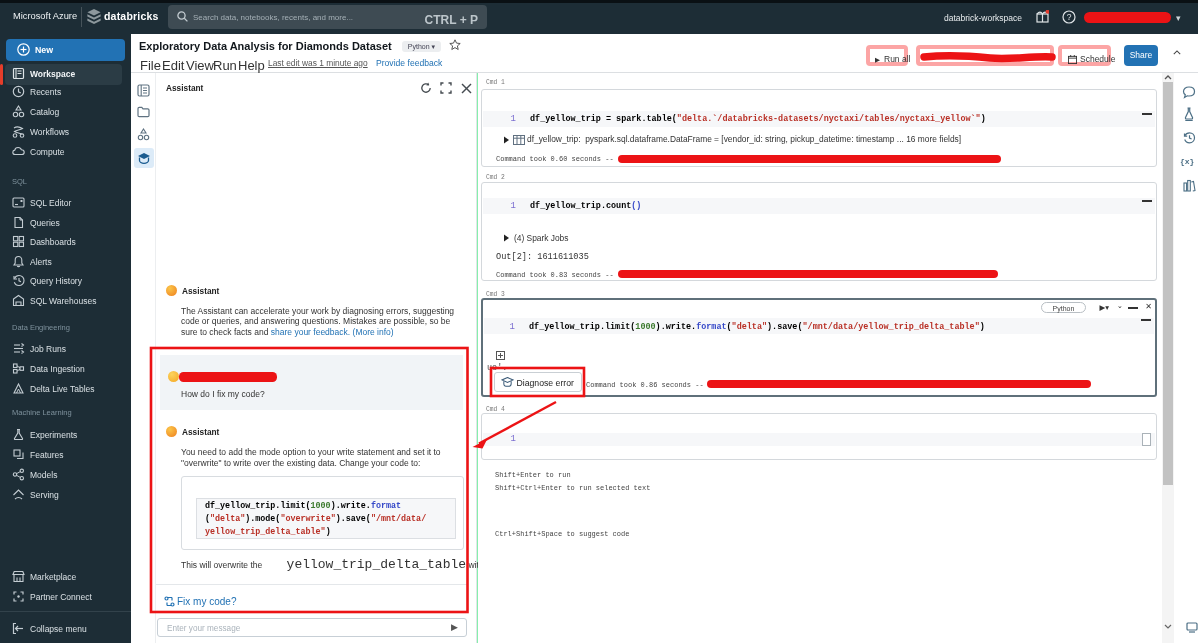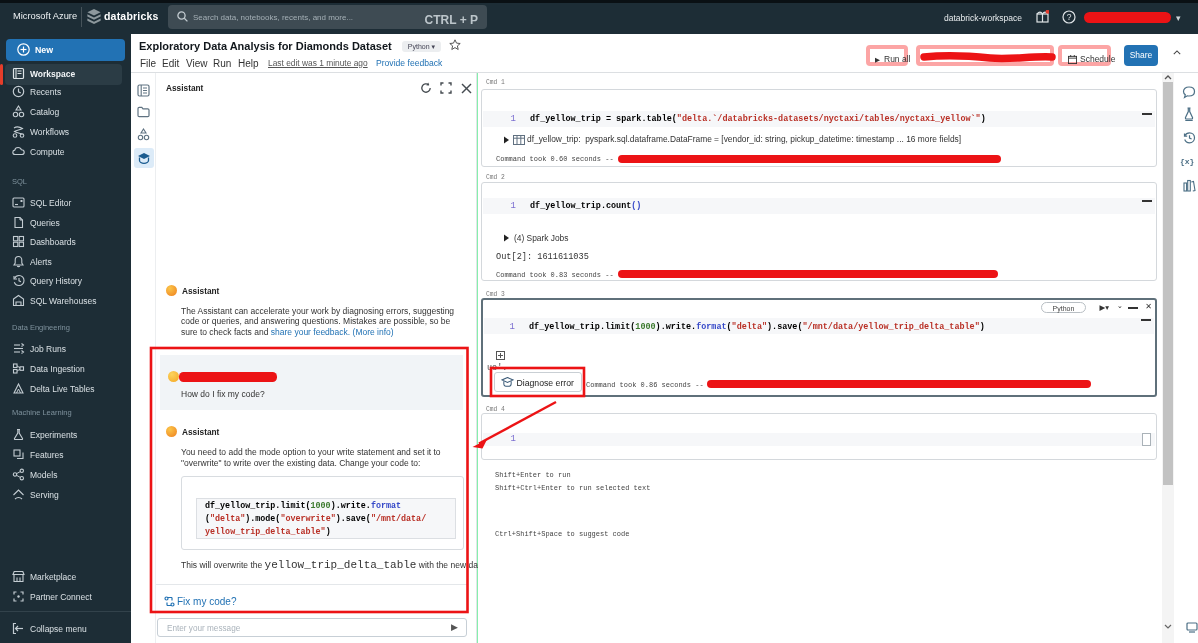--- a/index.html
+++ b/index.html
@@ -32,21 +32,21 @@
   .shead { position:absolute; left:12px; color:#7f929d; font-size:7.5px; white-space:nowrap; }
   #wsitem { background:#2b3c45; left:5px !important; width:117px !important; border-radius:4px; }
   #wsitem .redbar { position:absolute; left:-5px; top:0; width:2.5px; height:100%; background:#e63d2a; }
   #sidedivider { position:absolute; left:0; top:577px; width:131px; height:1px; background:#32424b; }
 
   
   #header { position:absolute; left:131px; top:34px; width:1067px; height:39px; background:#fff; border-bottom:1px solid #dcdfe2; }
   #nbtitle { position:absolute; left:139px; top:40px; font-size:11px; font-weight:bold; color:#11171c; }
   #pythonpill { position:absolute; left:402px; top:41px; width:39px; height:11px; background:#eceef0; border-radius:3px; font-size:7px; color:#445; text-align:center; line-height:11px; }
   #star { position:absolute; left:449px; top:39px; }
-  .menurow { position:absolute; top:57.5px; font-size:10px; color:#333; }
+  .menurow { position:absolute; top:57.5px; font-size:13px; color:#333; }
   #lastedit { position:absolute; left:268px; top:57.5px; font-size:8.4px; color:#555; text-decoration:underline; }
   #feedback { position:absolute; left:376px; top:57.5px; font-size:8.6px; color:#2272b4; }
   .hbtn { position:absolute; top:44.5px; height:21px; border:4px solid #fca5a5; border-radius:4px; background:#fff; font-size:8.5px; color:#333; white-space:nowrap; }
   #runall { left:866px; width:42px; }
   #redactbtn { left:916px; width:138px; }
   #schedbtn { left:1058px; width:53px; }
   #sharebtn { position:absolute; left:1124px; top:44.5px; width:34px; height:21px; background:#2272b4; border-radius:4px; color:#fff; font-size:8.5px; text-align:center; line-height:21px; }
   
 
   
@@ -397,21 +397,21 @@
     <div class="avatar" style="left:9.5px;top:352.5px;width:11px;height:11px;background:radial-gradient(circle at 35% 30%, #fbc549, #ee7f1e);"></div>
     <div class="amsg-head" style="left:26px;top:353.5px;">Assistant</div>
     <div class="ptext" style="left:25px;top:374px;white-space:nowrap;">You need to add the mode option to your write statement and set it to<br>"overwrite" to write over the existing data. Change your code to:</div>
     <div id="codeouter">
       <div id="codeinner">
         <div class="cline" style="top:1px;">df_yellow_trip.limit(<span class="grn">1000</span>).write.<span class="blu">format</span></div>
         <div class="cline" style="top:14px;">(<span class="red-str">"delta"</span>).mode(<span class="red-str">"overwrite"</span>).save(<span class="red-str">"/mnt/data/</span></div>
         <div class="cline" style="top:27px;"><span class="red-str">yellow_trip_delta_table"</span>)</div>
       </div>
     </div>
-    <div class="ptext" style="left:25px;top:487px;white-space:nowrap;">This will overwrite the <span class="mono" style="font-size:11px;">yellow_trip_delta_table</span> with the new data.</div>
+    <div class="ptext" style="left:25px;top:487px;white-space:nowrap;">This will overwrite the <span class="mono" style="font-size:13px;margin-left:22px;">yellow_trip_delta_table</span> with the new data.</div>
     <div id="fixdivider"></div>
     <svg width="11" height="11" viewBox="0 0 11 11" style="position:absolute;left:8px;top:523px;">
       <path d="M3.5 1.5 L8 1.5 M8 1.5 L8 4.5" fill="none" stroke="#2272b4" stroke-width="1.2"></path>
       <circle cx="2.5" cy="2.5" r="1.5" fill="none" stroke="#2272b4" stroke-width="1.2"></circle>
       <circle cx="8.5" cy="8.5" r="1.5" fill="none" stroke="#2272b4" stroke-width="1.2"></circle>
       <path d="M7.5 9.5 L3 9.5 M3 9.5 L3 6.5" fill="none" stroke="#2272b4" stroke-width="1.2"></path>
     </svg>
     <div style="position:absolute;left:21px;top:523px;font-size:10px;color:#2272b4;">Fix my code?</div>
 
     <div id="msginput">

